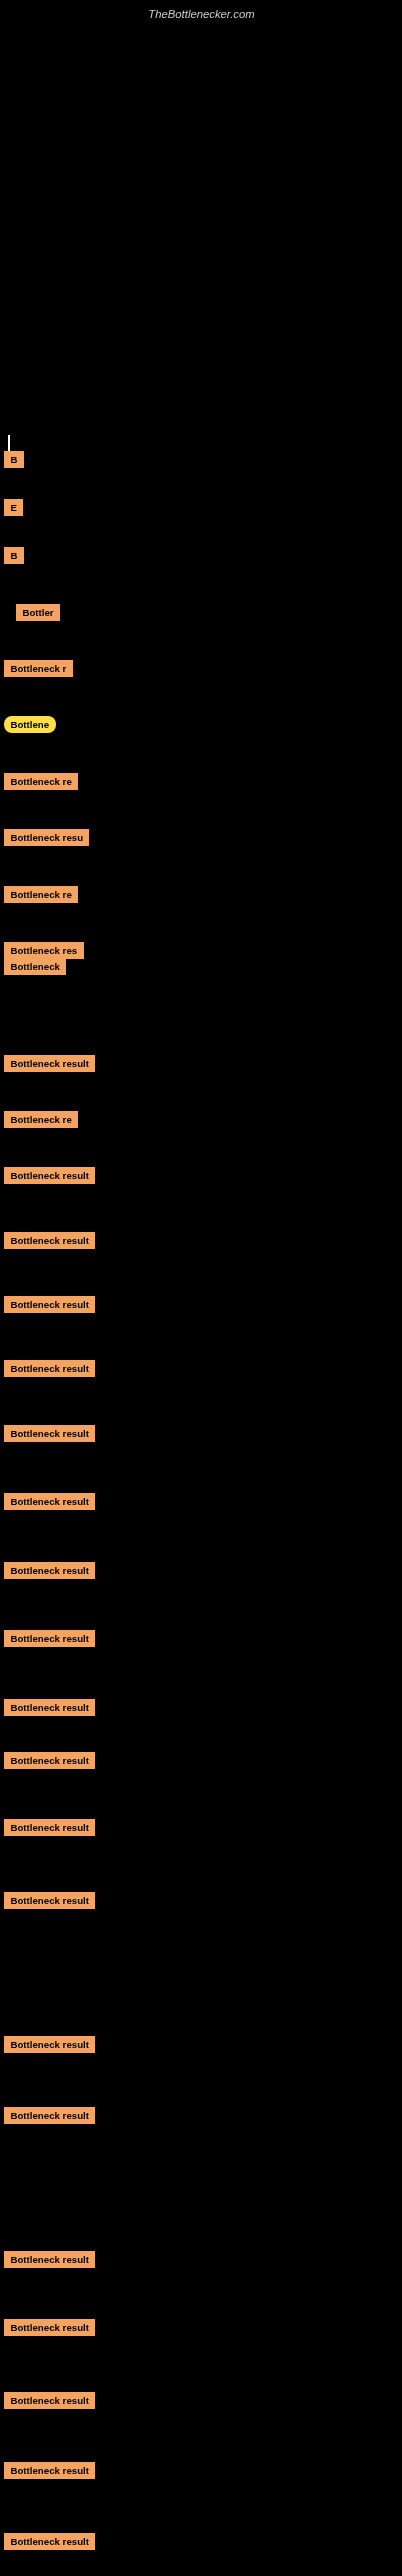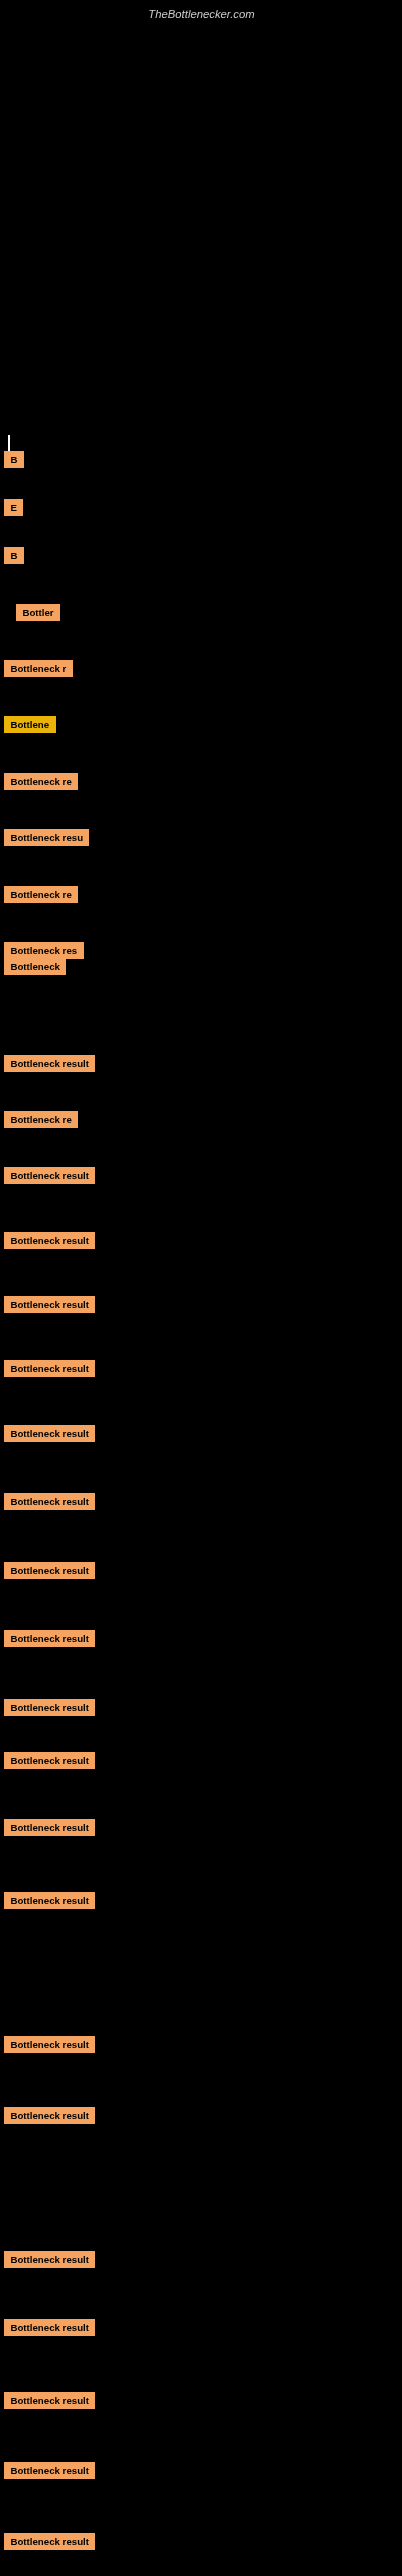--- a/index.html
+++ b/index.html
@@ -46,21 +46,21 @@
 
 <div class="top-black-section"></div>
 
 <div class="cursor-bar"></div>
 
 <div style="position: absolute; top: 451px; left: 4px; background-color: rgb(244, 164, 96); color: rgb(0, 0, 0); font-size: 9.7px; font-weight: bold; padding: 3.2px 6.4px; display: inline-block; max-width: 39px; overflow: hidden; white-space: nowrap; cursor: pointer;">B</div>
 <div style="position: absolute; top: 499px; left: 4px; background-color: rgb(244, 164, 96); color: rgb(0, 0, 0); font-size: 9.7px; font-weight: bold; padding: 3.2px 6.4px; display: inline-block; max-width: 34px; overflow: hidden; white-space: nowrap; cursor: pointer;">E</div>
 <div style="position: absolute; top: 547px; left: 4px; background-color: rgb(244, 164, 96); color: rgb(0, 0, 0); font-size: 9.7px; font-weight: bold; padding: 3.2px 6.4px; display: inline-block; max-width: 39px; overflow: hidden; white-space: nowrap; cursor: pointer;">B</div>
 <div style="position: absolute; top: 604px; left: 16px; background-color: rgb(244, 164, 96); color: rgb(0, 0, 0); font-size: 9.7px; font-weight: bold; padding: 3.2px 6.4px; display: inline-block; max-width: 64px; overflow: hidden; white-space: nowrap; cursor: pointer;">Bottler</div>
 <div style="position: absolute; top: 660px; left: 4px; background-color: rgb(244, 164, 96); color: rgb(0, 0, 0); font-size: 9.7px; font-weight: bold; padding: 3.2px 6.4px; display: inline-block; max-width: 97px; overflow: hidden; white-space: nowrap; cursor: pointer;">Bottleneck r</div>
-<div style="position: absolute; top: 716px; left: 4px; background-color: #eab308; color: rgb(0, 0, 0); font-size: 9.7px; font-weight: bold; padding: 3.2px 6.4px; display: inline-block; max-width: 76px; overflow: hidden; white-space: nowrap; cursor: pointer;">Bottlene</div>
+<div style="position: absolute; top: 716px; left: 4px; background-color: #fde047; color: rgb(0, 0, 0); font-size: 9.7px; font-weight: bold; padding: 3.2px 6.4px; display: inline-block; max-width: 76px; overflow: hidden; white-space: nowrap; cursor: pointer; border-radius: 8px;">Bottlene</div>
 <div style="position: absolute; top: 773px; left: 4px; background-color: rgb(244, 164, 96); color: rgb(0, 0, 0); font-size: 9.7px; font-weight: bold; padding: 3.2px 6.4px; display: inline-block; max-width: 105px; overflow: hidden; white-space: nowrap; cursor: pointer;">Bottleneck re</div>
 <div style="position: absolute; top: 829px; left: 4px; background-color: rgb(244, 164, 96); color: rgb(0, 0, 0); font-size: 9.7px; font-weight: bold; padding: 3.2px 6.4px; display: inline-block; max-width: 121px; overflow: hidden; white-space: nowrap; cursor: pointer; text-align: right;">Bottleneck resu</div>
 <div style="position: absolute; top: 886px; left: 4px; background-color: rgb(244, 164, 96); color: rgb(0, 0, 0); font-size: 9.7px; font-weight: bold; padding: 3.2px 6.4px; display: inline-block; max-width: 109px; overflow: hidden; white-space: nowrap; cursor: pointer;">Bottleneck re</div>
 <div style="position: absolute; top: 942px; left: 4px; background-color: rgb(244, 164, 96); color: rgb(0, 0, 0); font-size: 9.7px; font-weight: bold; padding: 3.2px 6.4px; display: inline-block; max-width: 113px; overflow: hidden; white-space: nowrap; cursor: pointer;">Bottleneck res</div>
 <div style="position: absolute; top: 958px; left: 4px; background-color: rgb(244, 164, 96); color: rgb(0, 0, 0); font-size: 9.7px; font-weight: bold; padding: 3.2px 6.4px; display: inline-block; max-width: 89px; overflow: hidden; white-space: nowrap; cursor: pointer;">Bottleneck</div>
 <div style="position: absolute; top: 1055px; left: 4px; background-color: rgb(244, 164, 96); color: rgb(0, 0, 0); font-size: 9.7px; font-weight: bold; padding: 3.2px 6.4px; display: inline-block; max-width: 133px; overflow: hidden; white-space: nowrap; cursor: pointer;">Bottleneck result</div>
 <div style="position: absolute; top: 1111px; left: 4px; background-color: rgb(244, 164, 96); color: rgb(0, 0, 0); font-size: 9.7px; font-weight: bold; padding: 3.2px 6.4px; display: inline-block; max-width: 109px; overflow: hidden; white-space: nowrap; cursor: pointer;">Bottleneck re</div>
 <div style="position: absolute; top: 1167px; left: 4px; background-color: rgb(244, 164, 96); color: rgb(0, 0, 0); font-size: 9.7px; font-weight: bold; padding: 3.2px 6.4px; display: inline-block; max-width: 133px; overflow: hidden; white-space: nowrap; cursor: pointer;">Bottleneck result</div>
 <div style="position: absolute; top: 1232px; left: 4px; background-color: rgb(244, 164, 96); color: rgb(0, 0, 0); font-size: 9.7px; font-weight: bold; padding: 3.2px 6.4px; display: inline-block; max-width: 133px; overflow: hidden; white-space: nowrap; cursor: pointer;">Bottleneck result</div>
 <div style="position: absolute; top: 1296px; left: 4px; background-color: rgb(244, 164, 96); color: rgb(0, 0, 0); font-size: 9.7px; font-weight: bold; padding: 3.2px 6.4px; display: inline-block; max-width: 135px; overflow: hidden; white-space: nowrap; cursor: pointer;">Bottleneck result</div>

